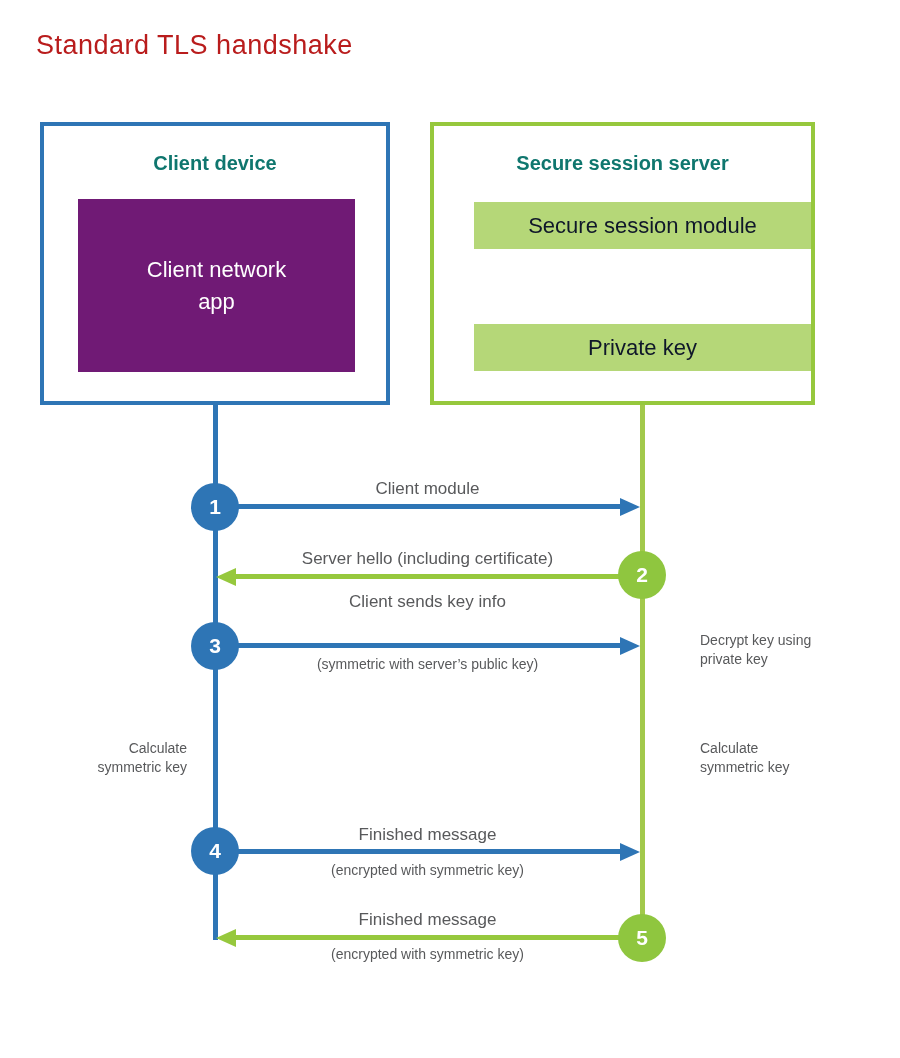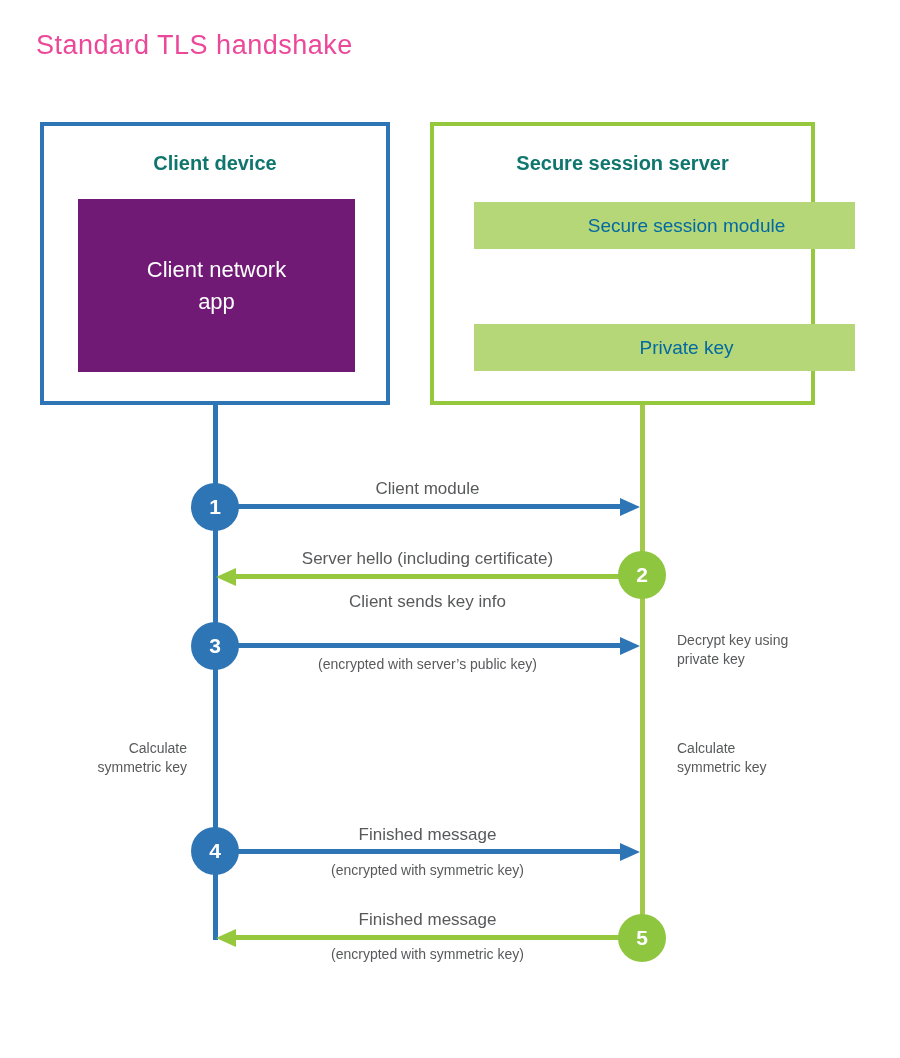--- a/index.html
+++ b/index.html
@@ -2,38 +2,38 @@
 <html><head>
 <meta charset="utf-8">
 <style>
   html,body{margin:0;padding:0;background:#ffffff;}
   .canvas{
     position:relative;width:900px;height:1058px;background:#ffffff;overflow:hidden;
     font-family:"Liberation Sans","DejaVu Sans",sans-serif;
   }
   .title{
     position:absolute;left:36px;top:30px;font-size:27px;font-weight:300;
-    color:#ec4899;letter-spacing:0.5px;
+    color:#b91c1c;letter-spacing:0.5px;
   }
   .box{position:absolute;top:122px;height:283px;background:#ffffff;box-sizing:border-box;}
   .box.client{left:40px;width:350px;border:4px solid #2e75b5;}
   .box.server{left:430px;width:385px;border:4px solid #96c83d;}
   .box-title{
     position:absolute;left:0;top:26px;width:100%;text-align:center;
     font-size:20px;font-weight:bold;color:#0f766e;
   }
   .fillbox{
     position:absolute;left:34px;top:73px;width:277px;height:173px;background:#701a75;
     display:flex;align-items:center;justify-content:center;text-align:center;
     color:#ffffff;font-size:22px;line-height:32px;white-space:pre-line;
   }
   .bar{
     position:absolute;left:40px;width:337px;height:47px;background:#b5d778;
     display:flex;align-items:center;justify-content:center;
-    color:#0369a1;font-size:19px;padding-left:44px;
+    color:#0f172a;font-size:22px;
   }
   .bar.b0{top:76px;} .bar.b1{top:137px;} .bar.b2{top:198px;}
   .lifeline{position:absolute;width:5px;}
   .lifeline.blue{left:213px;top:405px;height:535px;background:#2e75b5;}
   .lifeline.green{left:640px;top:405px;height:535px;background:#a2c94b;}
   .circle{
     position:absolute;width:48px;height:48px;border-radius:50%;
     display:flex;align-items:center;justify-content:center;
     color:#ffffff;font-size:21px;font-weight:bold;z-index:3;
   }
@@ -49,21 +49,21 @@
     position:absolute;left:215px;width:425px;text-align:center;
     font-size:17px;color:#58595b;
   }
   .msg-sub{
     position:absolute;left:215px;width:425px;text-align:center;
     font-size:14px;color:#58595b;
   }
   .note{
     position:absolute;font-size:14px;line-height:19px;color:#58595b;white-space:pre-line;
   }
-  .note.right-col{left:677px;width:160px;text-align:left;}
+  .note.right-col{left:700px;width:160px;text-align:left;}
   .note.left-col{left:37px;width:150px;text-align:right;}
 </style>
 </head>
 <body>
 
 <div class="canvas">
 
   <div class="title">Standard TLS handshake</div>
 
   <div class="box client">
@@ -91,21 +91,21 @@
   <div class="msg-label" style="top:549px;">Server hello (including certificate)</div>
   <div class="arrow-line green" style="left:236px;top:574px;width:406px;"></div>
   <div class="arrow-head left" style="left:216px;top:568px;"></div>
   <div class="circle green" style="top:551px;">
     <span>2</span>
   </div>
 
   <div class="msg-label" style="top:592px;">Client sends key info</div>
   <div class="arrow-line blue" style="left:215px;top:643px;width:406px;"></div>
   <div class="arrow-head right" style="left:620px;top:637px;"></div>
-  <div class="msg-sub" style="top:656px;">(encrypted with server’s public key)</div>
+  <div class="msg-sub" style="top:656px;">(symmetric with server’s public key)</div>
   <div class="circle blue" style="top:622px;">
     <span>3</span>
   </div>
 
   <div class="note right-col" style="top:631px;">Decrypt key using
 private key</div>
   <div class="note left-col" style="top:739px;">Calculate
 symmetric key</div>
   <div class="note right-col" style="top:739px;">Calculate
 symmetric key</div>

